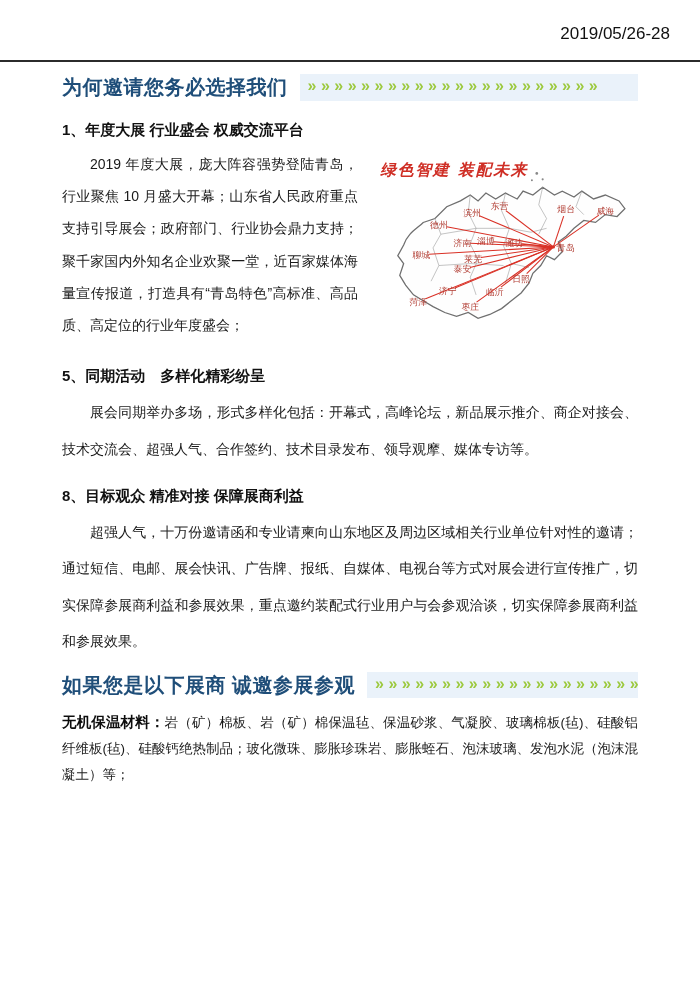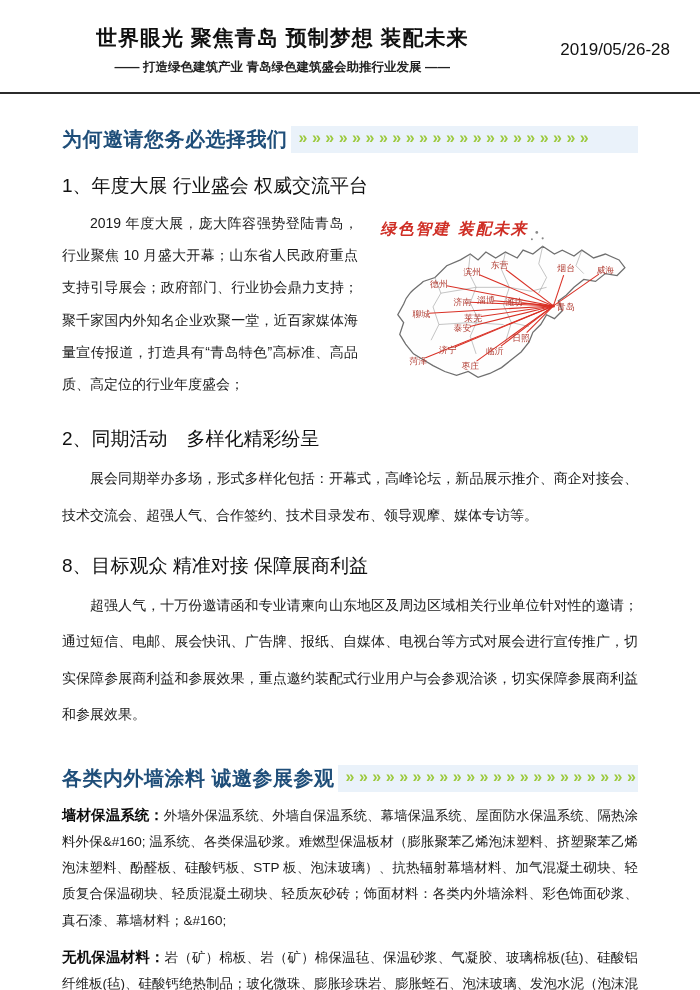--- a/index.html
+++ b/index.html
@@ -11,50 +11,46 @@
   }
   
   .header { display:flex; align-items:center; padding:24px 30px 6px 86px; }
   .logo { flex:0 0 auto; }
   .head-titles { margin-left:10px; }
   .main-title { font-size:21px; font-weight:800; letter-spacing:1px; color:#101010; white-space:nowrap; }
   .sub-title  { font-size:12.5px; font-weight:700; color:#222; margin-top:7px; text-align:center; white-space:nowrap; }
   .head-date  { margin-left:auto; font-size:17px; color:#111; padding-left:8px; white-space:nowrap; }
   .divider { border-top:2px solid #2b2b2b; margin-top:10px; }
   
-  .sec-head { display:flex; align-items:flex-end; gap:3px; margin:32px 62px 0 62px; }
+  .sec-head { display:flex; align-items:flex-start; gap:12px; margin:12px 62px 0 62px; }
   .sec-title { font-size:20px; font-weight:800; color:#1f4e79; white-space:nowrap; letter-spacing:0.5px; }
   .chev-strip {
     flex:1; background:#eaf2fa; color:#9cc93e; font-weight:700;
     font-size:16px; letter-spacing:4.5px; padding:2px 8px 4px 8px;
     white-space:nowrap; overflow:hidden; line-height:1.3;
   }
   
-  .item-head { margin:20px 62px 0 62px; font-size:19px; font-weight:400; color:#111; }
+  .item-head { margin:20px 62px 0 62px; font-size:15px; font-weight:700; color:#111; }
   .para { margin:8px 62px 0 62px; font-size:14px; line-height:2.3; text-align:justify; }
   .para.wide { line-height:2.6; }
   .para .indent { text-indent:2em; display:block; }
   .clearfix::after { content:""; display:block; clear:both; }
   .map-wrap { float:right; width:268px; margin:2px 0 0 12px; }
   
   .cat { margin:9px 62px 0 62px; font-size:13.5px; line-height:1.95; text-align:justify; }
   .cat .cat-label { font-weight:800; font-size:14.5px; color:#0d0d0d; }
   
   .map-caption-text { font-family:"DejaVu Serif", serif; font-style:italic; font-weight:700; }
 </style>
 </head>
 <body>
 
 <div class="page">
 
   <div class="header">
-    <div class="head-titles">
-      <div class="main-title">世界眼光 聚焦青岛 预制梦想 装配未来</div>
-      <div class="sub-title">—— 打造绿色建筑产业 青岛绿色建筑盛会助推行业发展 ——</div>
-    </div>
     <div class="head-date">2019/05/26-28</div>
   </div>
   <div class="divider"></div>
 
   <div class="sec-head">
     <div class="sec-title">为何邀请您务必选择我们</div>
     <div class="chev-strip">»»»»»»»»»»»»»»»»»»»»»»</div>
   </div>
 
   <div class="item-head">1、年度大展 行业盛会 权威交流平台</div>
@@ -121,35 +117,32 @@
             <text x="45" y="158" text-anchor="middle" font-size="9" fill="#b03a30">菏泽</text>
             <text x="98" y="163" text-anchor="middle" font-size="9" fill="#b03a30">枣庄</text>
           </g>
         <text id="map-hub" x="186" y="103" font-size="9.5" text-anchor="start" fill="#b03a30">青岛</text>
         <text class="map-caption-text" x="6" y="26" font-size="16" letter-spacing="2" fill="#cf2e25">绿色智建 装配未来</text>
       </svg>
     </div>
     <span class="indent">2019 年度大展，庞大阵容强势登陆青岛，行业聚焦 10 月盛大开幕；山东省人民政府重点支持引导展会；政府部门、行业协会鼎力支持；聚千家国内外知名企业欢聚一堂，近百家媒体海量宣传报道，打造具有“青岛特色”高标准、高品质、高定位的行业年度盛会；</span>
   </div>
 
-  <div class="item-head">2、同期活动　多样化精彩纷呈</div>
+  <div class="item-head">5、同期活动　多样化精彩纷呈</div>
   <div class="para wide">
     <span class="indent">展会同期举办多场，形式多样化包括：开幕式，高峰论坛，新品展示推介、商企对接会、技术交流会、超强人气、合作签约、技术目录发布、领导观摩、媒体专访等。</span>
   </div>
 
   <div class="item-head">8、目标观众 精准对接 保障展商利益</div>
   <div class="para wide">
     <span class="indent">超强人气，十万份邀请函和专业请柬向山东地区及周边区域相关行业单位针对性的邀请；通过短信、电邮、展会快讯、广告牌、报纸、自媒体、电视台等方式对展会进行宣传推广，切实保障参展商利益和参展效果，重点邀约装配式行业用户与会参观洽谈，切实保障参展商利益和参展效果。</span>
   </div>
 
   <div class="sec-head">
-    <div class="sec-title">各类内外墙涂料 诚邀参展参观</div>
+    <div class="sec-title">如果您是以下展商 诚邀参展参观</div>
     <div class="chev-strip">»»»»»»»»»»»»»»»»»»»»»»</div>
   </div>
 
-  <div class="cat">
-    <span class="cat-label">墙材保温系统：</span><span>外墙外保温系统、外墙自保温系统、幕墙保温系统、屋面防水保温系统、隔热涂料外保&amp;#160; 温系统、各类保温砂浆。难燃型保温板材（膨胀聚苯乙烯泡沫塑料、挤塑聚苯乙烯泡沫塑料、酚醛板、硅酸钙板、STP 板、泡沫玻璃）、抗热辐射幕墙材料、加气混凝土砌块、轻质复合保温砌块、轻质混凝土砌块、轻质灰砂砖；饰面材料：各类内外墙涂料、彩色饰面砂浆、真石漆、幕墙材料；&amp;#160;</span>
-  </div>
   <div class="cat">
     <span class="cat-label">无机保温材料：</span><span>岩（矿）棉板、岩（矿）棉保温毡、保温砂浆、气凝胶、玻璃棉板(毡)、硅酸铝纤维板(毡)、硅酸钙绝热制品；玻化微珠、膨胀珍珠岩、膨胀蛭石、泡沫玻璃、发泡水泥（泡沫混凝土）等；</span>
   </div>
 
 </div>
 
 </body></html>

